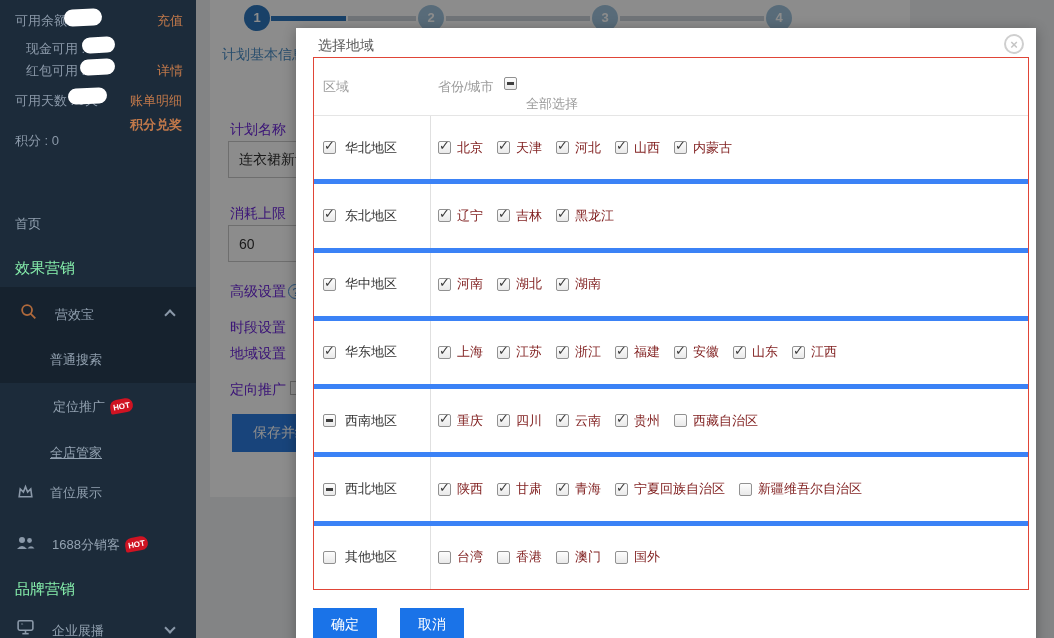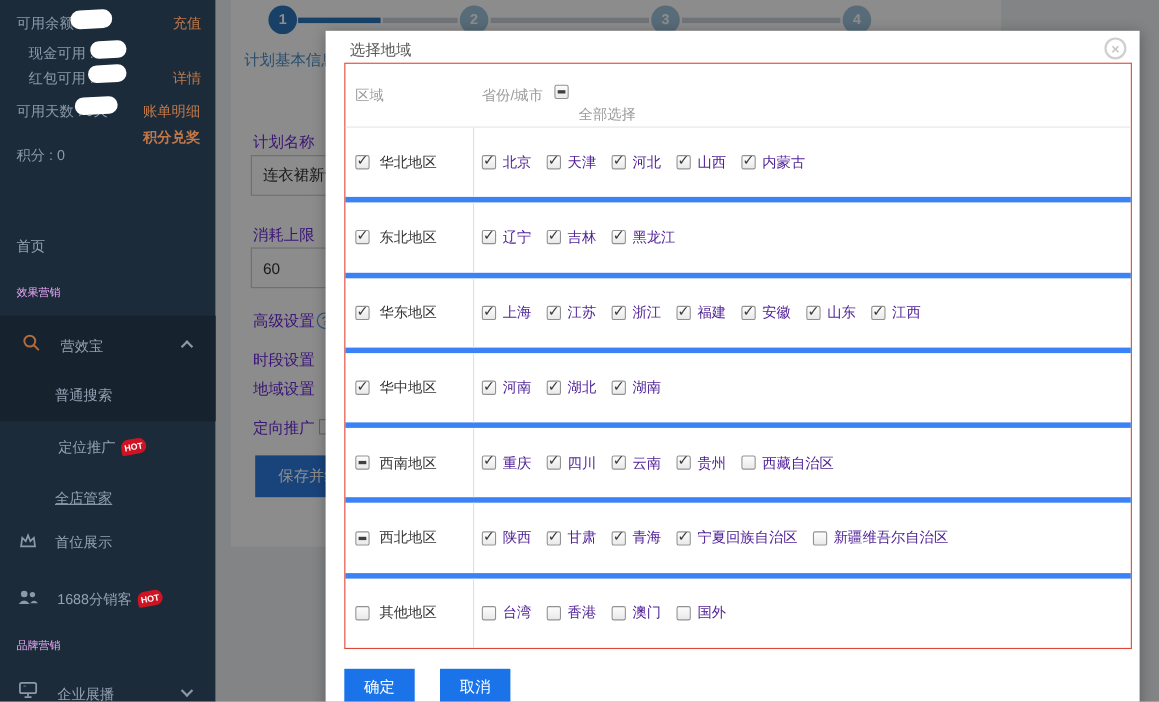--- a/index.html
+++ b/index.html
@@ -7,21 +7,21 @@
   .screen { position:relative; width:1054px; height:638px; overflow:hidden; background:#eef0f2; font-family:"Liberation Sans","DejaVu Sans",sans-serif; }
 
   
   .sidebar { position:absolute; left:0; top:0; width:196px; height:638px; background:#1c2b3a; z-index:4; color:#8b99a9; font-size:13px; }
   .acct { position:absolute; left:0; top:0; width:100%; height:200px; }
   .acct div, .nav div { white-space:nowrap; }
   .pos { position:absolute; }
   .olink { color:#c0784a; cursor:pointer; }
   .blob { position:absolute; background:#fff; border-radius:9px; transform:rotate(-3deg); }
   .navlbl { color:#93a2b1; font-size:13px; }
-  .navsec { color:#f0abfc; font-size:10px; }
+  .navsec { color:#86efac; font-size:15px; }
   .group-bg { position:absolute; left:0; top:287px; width:196px; height:96px; background:#16222e; }
   .hot { display:inline-block; background:#cf1322; color:#fff; font-size:8px; font-weight:bold; line-height:9px; padding:3px 3px 2px 3px; border-radius:7px 7px 7px 2px; transform:rotate(-10deg); margin-left:5px; vertical-align:2px; }
   .chev { display:inline-block; width:8px; height:8px; border-left:2px solid #8b99a9; border-bottom:2px solid #8b99a9; }
   .chev.up { transform:rotate(135deg); }
   .chev.down { transform:rotate(-45deg); }
 
   
   .main { position:absolute; left:196px; top:0; width:858px; height:638px; background:#eef0f2; z-index:1; }
   .card { position:absolute; left:14px; top:0; width:700px; height:497px; background:#fff; }
   .stepc { position:absolute; width:26px; height:26px; border-radius:50%; color:#fff; font-size:13px; font-weight:bold; text-align:center; line-height:26px; top:5px; }
@@ -46,21 +46,21 @@
   .mclose { position:absolute; right:12px; top:6px; width:20px; height:20px; border:2px solid #cfcfcf; border-radius:50%; color:#c5c5c5; font-size:13px; font-weight:bold; text-align:center; line-height:17px; cursor:pointer; }
   .redbox { position:absolute; left:17px; top:29px; width:716px; height:533px; border:1px solid #e04537; display:flex; flex-direction:column; }
   .thead { position:relative; height:58px; border-bottom:1px solid #e5e5e5; flex:none; font-size:13px; color:#9a9a9a; }
   .tbody { flex:1; display:flex; flex-direction:column; }
   .trow { flex:1; display:flex; border-bottom:5px solid #3b82f6; }
   .trow:last-child { border-bottom:none; }
   .cell-region { width:117px; flex:none; border-right:1px solid #e0e0e0; display:flex; align-items:center; padding-left:9px; }
   .cell-prov { flex:1; display:flex; align-items:center; flex-wrap:wrap; padding-left:7px; }
   .rlabel { margin-left:9px; font-size:13px; color:#333; }
   .prov { display:flex; align-items:center; margin-right:14px; }
-  .plabel { margin-left:6px; font-size:13px; color:#4c1d95; }
+  .plabel { margin-left:6px; font-size:13px; color:#7f1d1d; }
   .cb { width:13px; height:13px; border:1px solid #919191; border-radius:2px; background:linear-gradient(180deg,#fdfdfd,#e9e9e9); display:inline-block; position:relative; flex:none; cursor:pointer; }
   .cb.checked::after { content:"\2713"; position:absolute; left:0px; top:-4px; font-size:13px; font-weight:bold; color:#3b3b3b; }
   .cb.minus::after { content:""; position:absolute; left:2px; top:4px; width:7px; height:3px; background:#3f3f3f; }
   .mbtn { position:absolute; top:580px; width:64px; height:34px; background:#1a73e8; color:#fff; font-size:14px; border:none; cursor:pointer; font-family:inherit; }
 </style>
 </head>
 <body>
 
 <div class="screen">
 
@@ -231,20 +231,41 @@
             <span class="prov">
                 <span class="cb checked"></span>
                 <span class="plabel">黑龙江</span>
               </span>
           </div>
         </div>
 
         <div class="trow">
           <div class="cell-region">
             <span class="cb checked"></span>
+            <span class="rlabel">华中地区</span>
+          </div>
+          <div class="cell-prov">
+            <span class="prov">
+                <span class="cb checked"></span>
+                <span class="plabel">河南</span>
+              </span>
+            <span class="prov">
+                <span class="cb checked"></span>
+                <span class="plabel">湖北</span>
+              </span>
+            <span class="prov">
+                <span class="cb checked"></span>
+                <span class="plabel">湖南</span>
+              </span>
+          </div>
+        </div>
+
+        <div class="trow">
+          <div class="cell-region">
+            <span class="cb checked"></span>
             <span class="rlabel">华东地区</span>
           </div>
           <div class="cell-prov">
             <span class="prov">
                 <span class="cb checked"></span>
                 <span class="plabel">上海</span>
               </span>
             <span class="prov">
                 <span class="cb checked"></span>
                 <span class="plabel">江苏</span>
@@ -261,41 +282,20 @@
                 <span class="cb checked"></span>
                 <span class="plabel">安徽</span>
               </span>
             <span class="prov">
                 <span class="cb checked"></span>
                 <span class="plabel">山东</span>
               </span>
             <span class="prov">
                 <span class="cb checked"></span>
                 <span class="plabel">江西</span>
-              </span>
-          </div>
-        </div>
-
-        <div class="trow">
-          <div class="cell-region">
-            <span class="cb checked"></span>
-            <span class="rlabel">华中地区</span>
-          </div>
-          <div class="cell-prov">
-            <span class="prov">
-                <span class="cb checked"></span>
-                <span class="plabel">河南</span>
-              </span>
-            <span class="prov">
-                <span class="cb checked"></span>
-                <span class="plabel">湖北</span>
-              </span>
-            <span class="prov">
-                <span class="cb checked"></span>
-                <span class="plabel">湖南</span>
               </span>
           </div>
         </div>
 
 
         <div class="trow">
           <div class="cell-region">
             <span class="cb minus"></span>
             <span class="rlabel">西南地区</span>
           </div>

